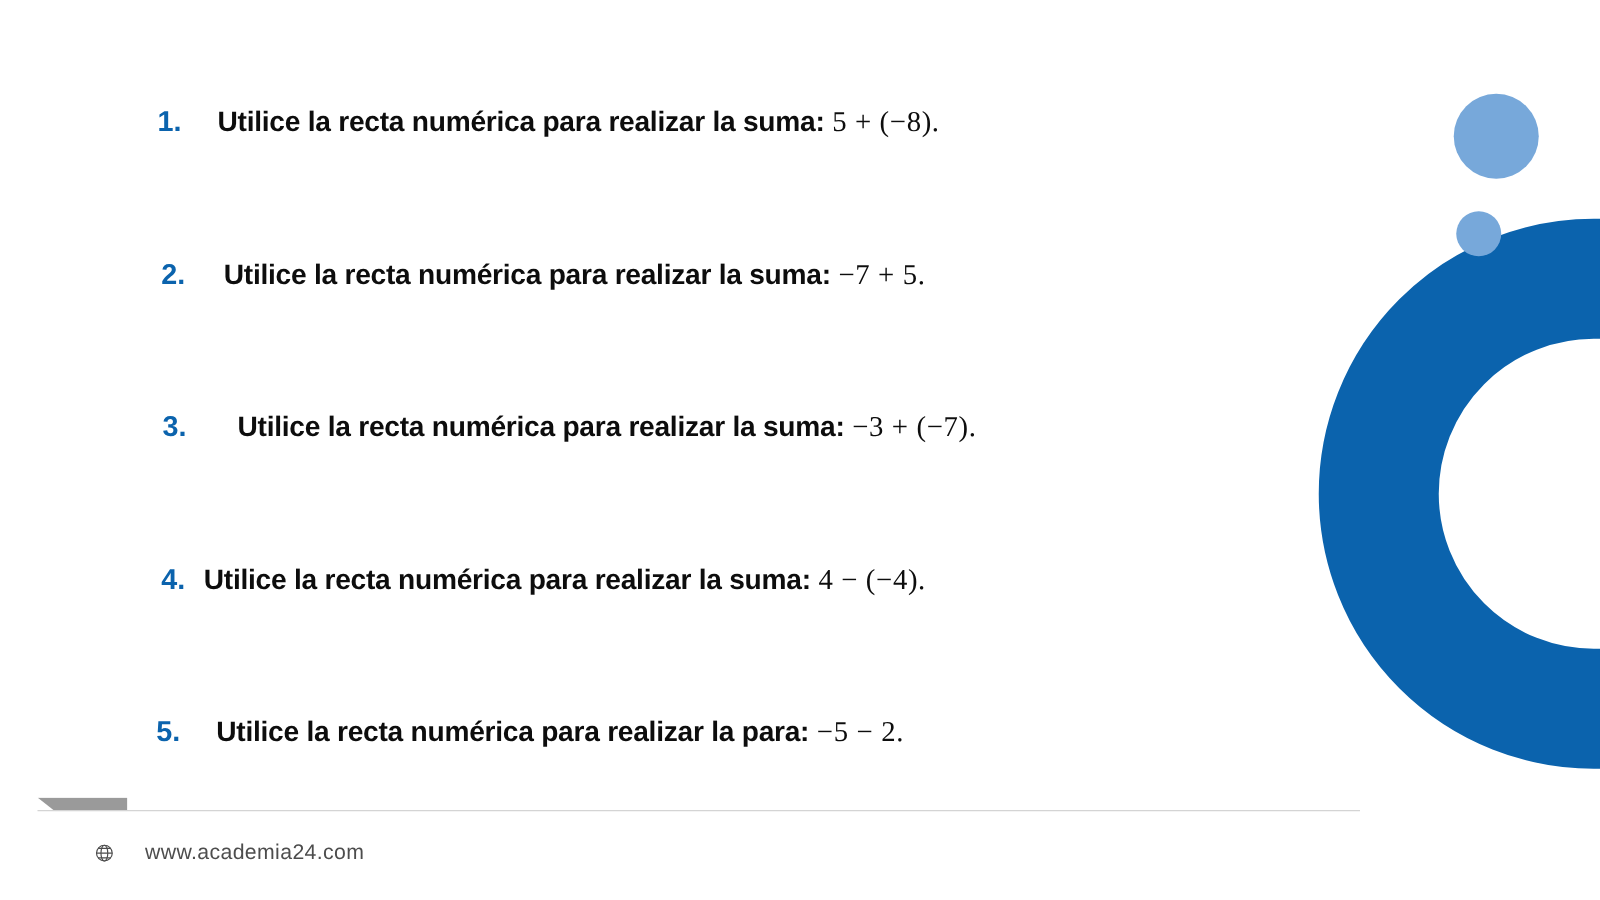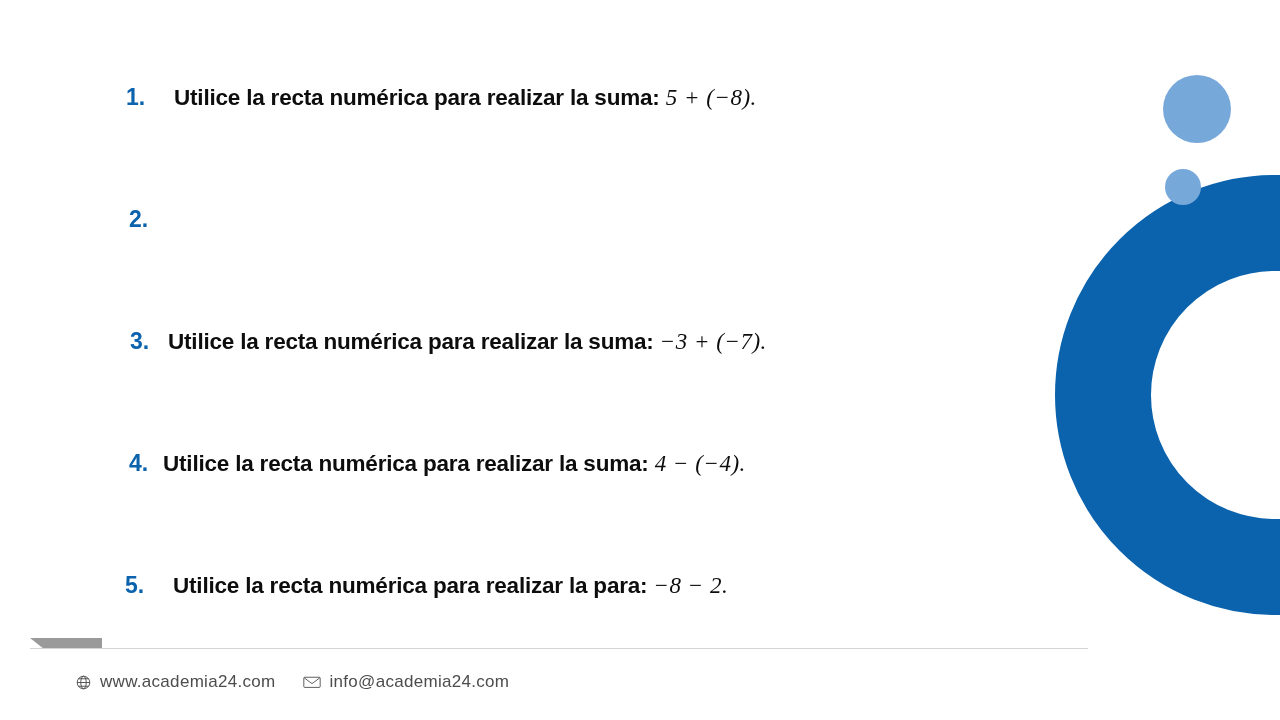--- a/index.html
+++ b/index.html
@@ -86,29 +86,28 @@
     color: #0d0d0d;
     letter-spacing: -0.2px;
     white-space: nowrap;
   }
   .q-math {
     font-family: "Liberation Serif", serif;
     font-weight: normal;
     font-size: 23px;
     color: #0d0d0d;
     letter-spacing: 0.5px;
-    font-style: italic;
   }
   
   .item-1 .q-num { margin-left: 6px; }
   .item-1 .q-text { margin-left: 14px; }
   .item-2 .q-num { margin-left: 9px; }
   .item-2 .q-text { margin-left: 16px; }
   .item-3 .q-num { margin-left: 10px; }
-  .item-3 .q-text { margin-left: 4px; }
+  .item-3 .q-text { margin-left: 26px; }
   .item-4 .q-num { margin-left: 9px; }
   .item-4 .q-text { }
   .item-5 .q-num { margin-left: 5px; }
   .item-5 .q-text { margin-left: 14px; }
 
   
   .footer-rule {
     position: absolute;
     left: 30px;
     top: 648px;
@@ -131,21 +130,21 @@
     top: 672px;
     display: flex;
     align-items: center;
     gap: 28px;
     color: #4d4d4d;
     font-size: 17px;
   }
   .footer-entry {
     display: flex;
     align-items: center;
-    gap: 8px;
+    gap: 24px;
     letter-spacing: 0.3px;
   }
   .footer-entry .glyph {
     display: inline-flex;
     width: 18px;
     height: 18px;
     align-items: center;
     justify-content: center;
     color: #4d4d4d;
   }
@@ -166,20 +165,24 @@
     <li class="q-item item-1">
       <span class="q-num">1.</span>
       <span class="q-text">
         <span>Utilice la recta numérica para realizar la suma:</span>
         <span class="q-math">5 + (−8).</span>
       </span>
     </li>
 
     <li class="q-item item-2">
       <span class="q-num">2.</span>
+      <span class="q-text">
+        <span>Utilice la recta numérica para realizar la suma:</span>
+        <span class="q-math">−7 + 5.</span>
+      </span>
     </li>
 
     <li class="q-item item-3">
       <span class="q-num">3.</span>
       <span class="q-text">
         <span>Utilice la recta numérica para realizar la suma:</span>
         <span class="q-math">−3 + (−7).</span>
       </span>
     </li>
 
@@ -188,21 +191,21 @@
       <span class="q-text">
         <span>Utilice la recta numérica para realizar la suma:</span>
         <span class="q-math">4 − (−4).</span>
       </span>
     </li>
 
     <li class="q-item item-5">
       <span class="q-num">5.</span>
       <span class="q-text">
         <span>Utilice la recta numérica para realizar la para:</span>
-        <span class="q-math">−8 − 2.</span>
+        <span class="q-math">−5 − 2.</span>
       </span>
     </li>
 
   </ol>
 </div>
 
 <div class="footer-tab"></div>
 <div class="footer-rule"></div>
 
 <div class="footer">
@@ -212,22 +215,13 @@
         <circle cx="10" cy="10" r="7.4"></circle>
         <ellipse cx="10" cy="10" rx="3.2" ry="7.4"></ellipse>
         <line x1="2.6" y1="10" x2="17.4" y2="10"></line>
         <line x1="4" y1="5.6" x2="16" y2="5.6"></line>
         <line x1="4" y1="14.4" x2="16" y2="14.4"></line>
       </svg>
     </span>
     <span>www.academia24.com</span>
   </div>
 
-  <div class="footer-entry">
-    <span class="glyph">
-      <svg viewBox="0 0 22 16" width="19" height="14" fill="none" stroke="#4d4d4d" stroke-width="1.1">
-        <rect x="1" y="2.2" width="20" height="12.4" rx="1"></rect>
-        <polyline points="1.6,3 11,10 20.4,3"></polyline>
-      </svg>
-    </span>
-    <span>info@academia24.com</span>
-  </div>
 </div>
 
 </body></html>

